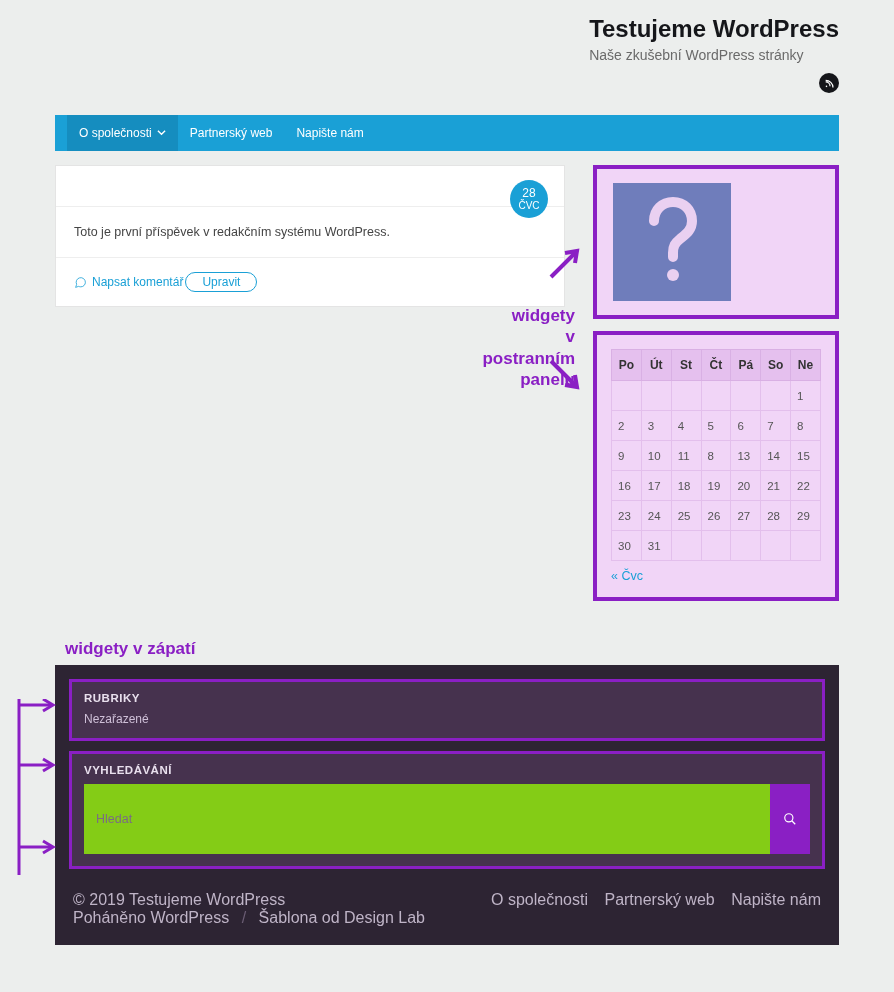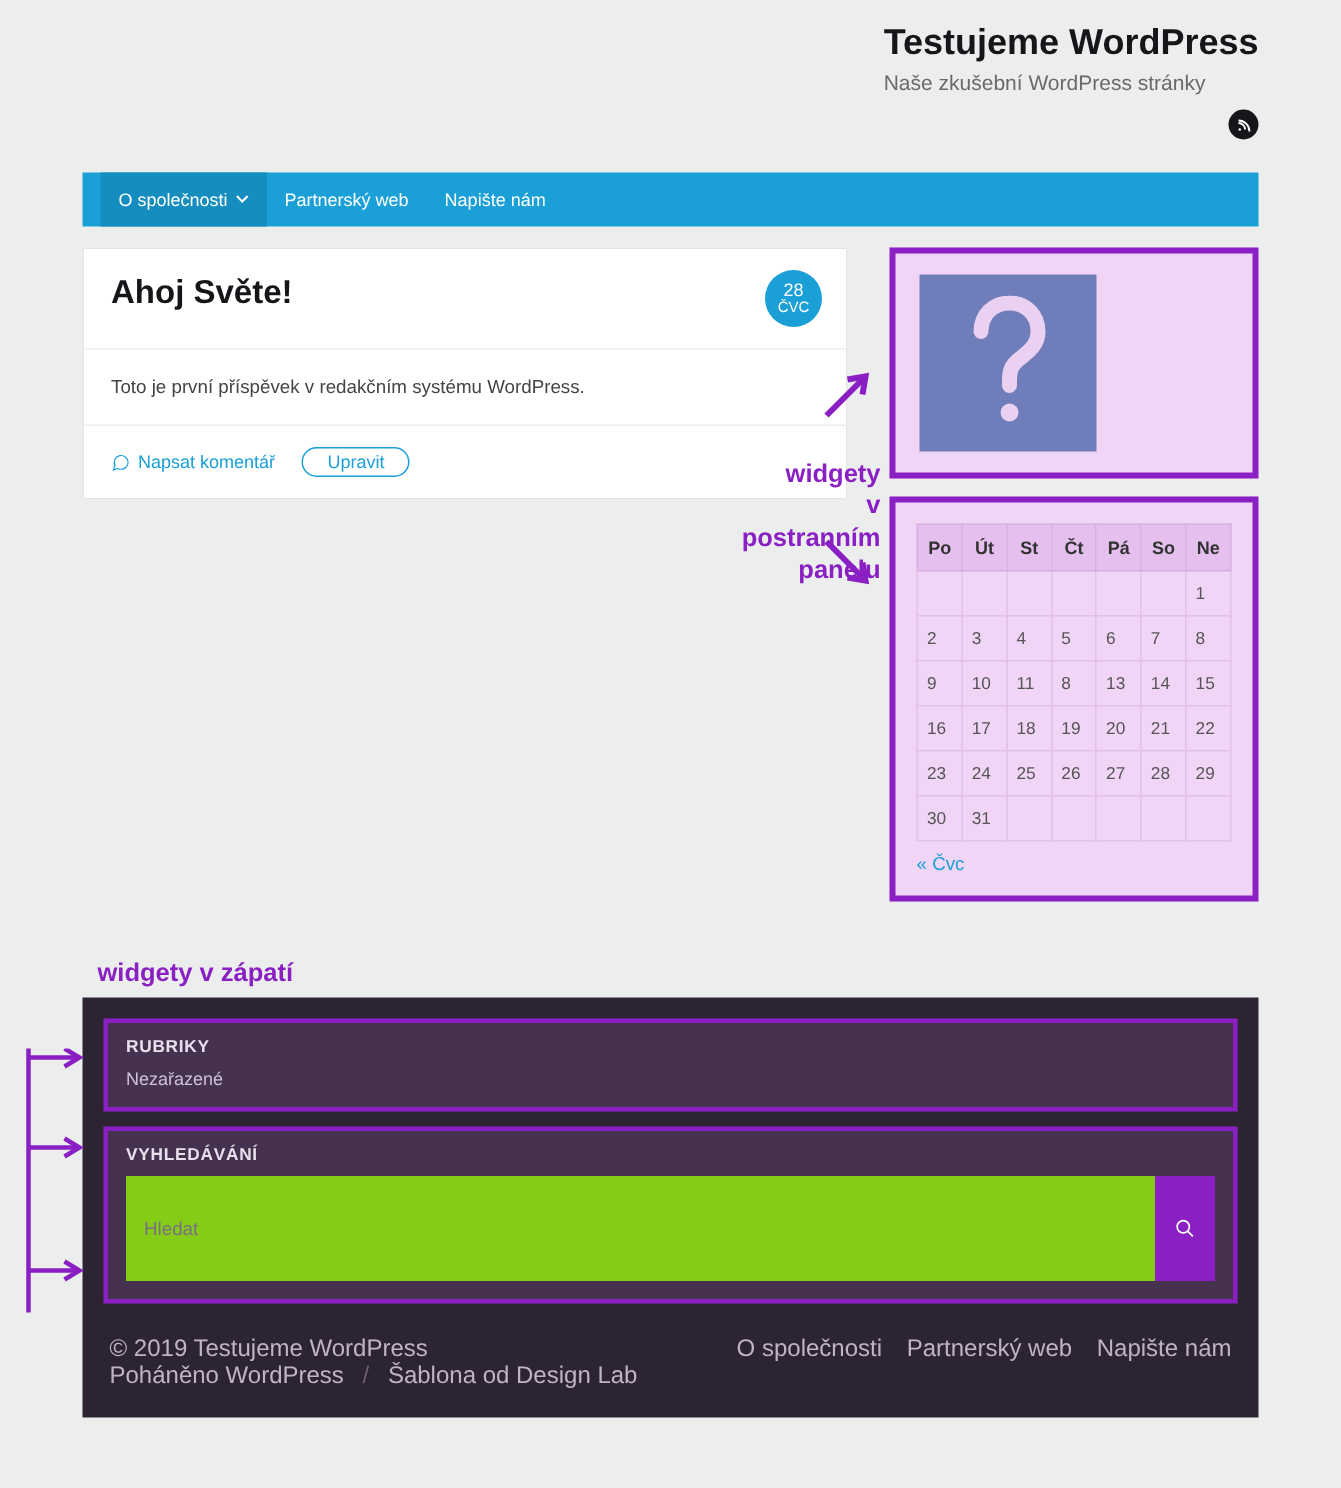--- a/index.html
+++ b/index.html
@@ -16,21 +16,21 @@
   .nav-item .chev { margin-left:5px; }
   .columns { display:flex; margin-top: 14px; gap: 28px; }
   .main-col { width: 510px; }
   .side-col { flex:1; position:relative; }
   .post { background:#fff; border:1px solid #e4e4e4; }
   .post-head { padding: 16px 18px 24px 18px; position:relative; border-bottom:1px solid #eee; }
   .post-title { font-size:22px; font-weight:700; color:#15161a; }
   .date-badge { position:absolute; right:16px; top:14px; width:38px; height:38px; background:#1aa0d6; color:#fff; border-radius:50%; display:flex; flex-direction:column; align-items:center; justify-content:center; font-size:10px; line-height:1; }
   .date-badge .d { font-size:12px; margin-bottom:2px; }
   .post-body { padding: 18px; font-size:12.5px; color:#444; border-bottom:1px solid #eee; }
-  .post-meta { padding: 14px 18px; display:flex; align-items:center; gap:18px; }
+  .post-meta { padding: 14px 18px; display:flex; align-items:center; gap:2px; }
   .comment-link { color:#1aa0d6; font-size:12px; display:flex; align-items:center; cursor:pointer; }
   .comment-link svg { width:13px; height:13px; margin-right:5px; stroke:#1aa0d6; fill:none; stroke-width:1.5; }
   .edit-pill { border:1px solid #1aa0d6; color:#1aa0d6; font-size:12px; padding:2px 16px; border-radius:12px; cursor:pointer; }
   
   .annot { position:absolute; color:#8a1fc4; font-size:17px; font-weight:600; text-align:right; line-height:1.25; }
   .arrow-svg { position:absolute; }
   
   .widget-box { border:4px solid #8a1fc4; background:#f1d5f7; padding:14px; margin-bottom:12px; }
   .qmark { width:118px; height:118px; background:#6f7dbb; margin:0 0 0 2px; display:flex; align-items:center; justify-content:center; }
   .qmark svg { width:70px; height:90px; }
@@ -88,41 +88,40 @@
       </div>
     <div class="nav-item">
         <span>Napište nám</span>
       </div>
   </div>
 
   <div class="columns">
     <div class="main-col">
       <div class="post">
         <div class="post-head">
-          <div class="post-title">Ahoj Světe!</div>
           <div class="date-badge">
             <span class="d">28</span>
             <span>ČVC</span>
           </div>
         </div>
         <div class="post-body">Toto je první příspěvek v redakčním systému WordPress.</div>
         <div class="post-meta">
           <span class="comment-link">
             <svg viewBox="0 0 24 24">
                 <path d="M21 11.5a8.38 8.38 0 0 1-8.5 8.5 9 9 0 0 1-4-.9L3 21l1.9-5.6A8.5 8.5 0 1 1 21 11.5z"></path>
               </svg>
             <span>Napsat komentář</span>
           </span>
           <span class="edit-pill">Upravit</span>
         </div>
       </div>
     </div>
 
     <div class="side-col">
-      <div class="annot" style="right:252px; top:140px;">
+      <div class="annot" style="right:264px; top:140px;">
         <span>widgety</span><br>
         <span>v postranním</span><br>
         <span>panelu</span>
       </div>
       <svg class="arrow-svg" style="right:258px; top:82px;" width="34" height="34" viewBox="0 0 34 34">
         <path d="M4 30 L28 6" stroke="#8a1fc4" stroke-width="4" fill="none"></path>
         <path d="M18 6 L30 4 L28 16" stroke="#8a1fc4" stroke-width="4" fill="none"></path>
       </svg>
       <svg class="arrow-svg" style="right:258px; top:192px;" width="34" height="34" viewBox="0 0 34 34">
         <path d="M4 4 L28 28" stroke="#8a1fc4" stroke-width="4" fill="none"></path>

